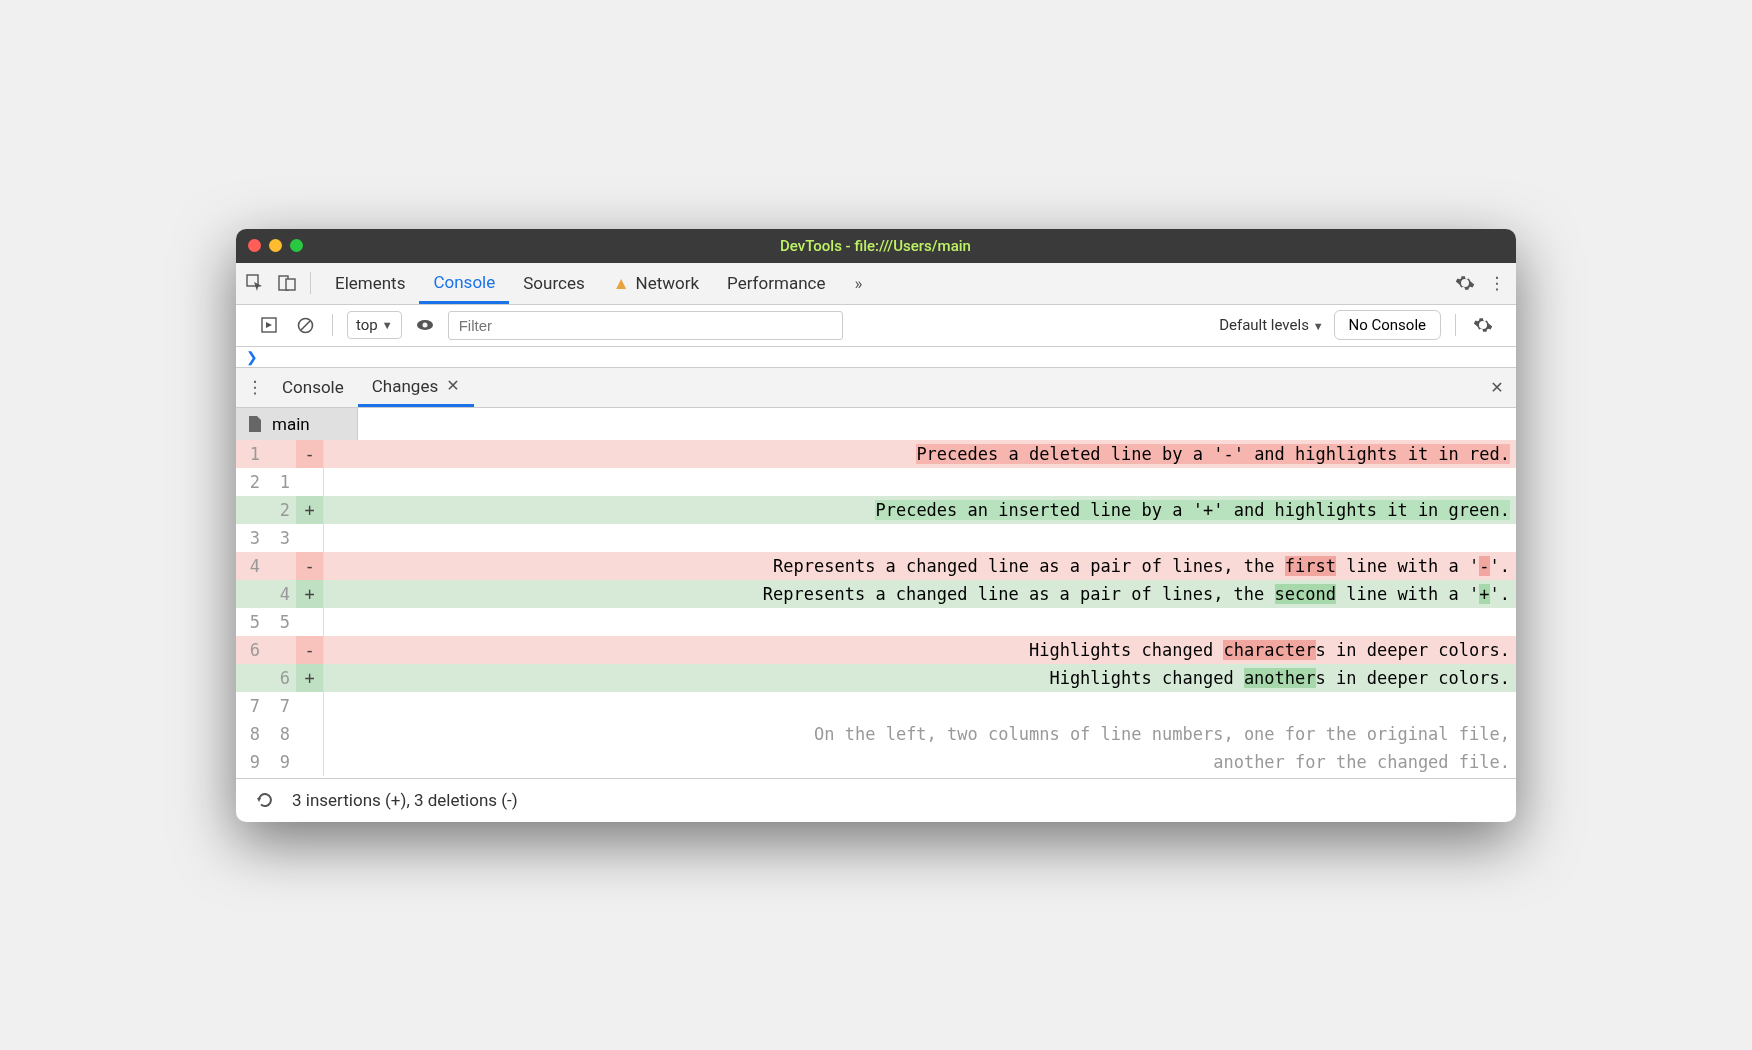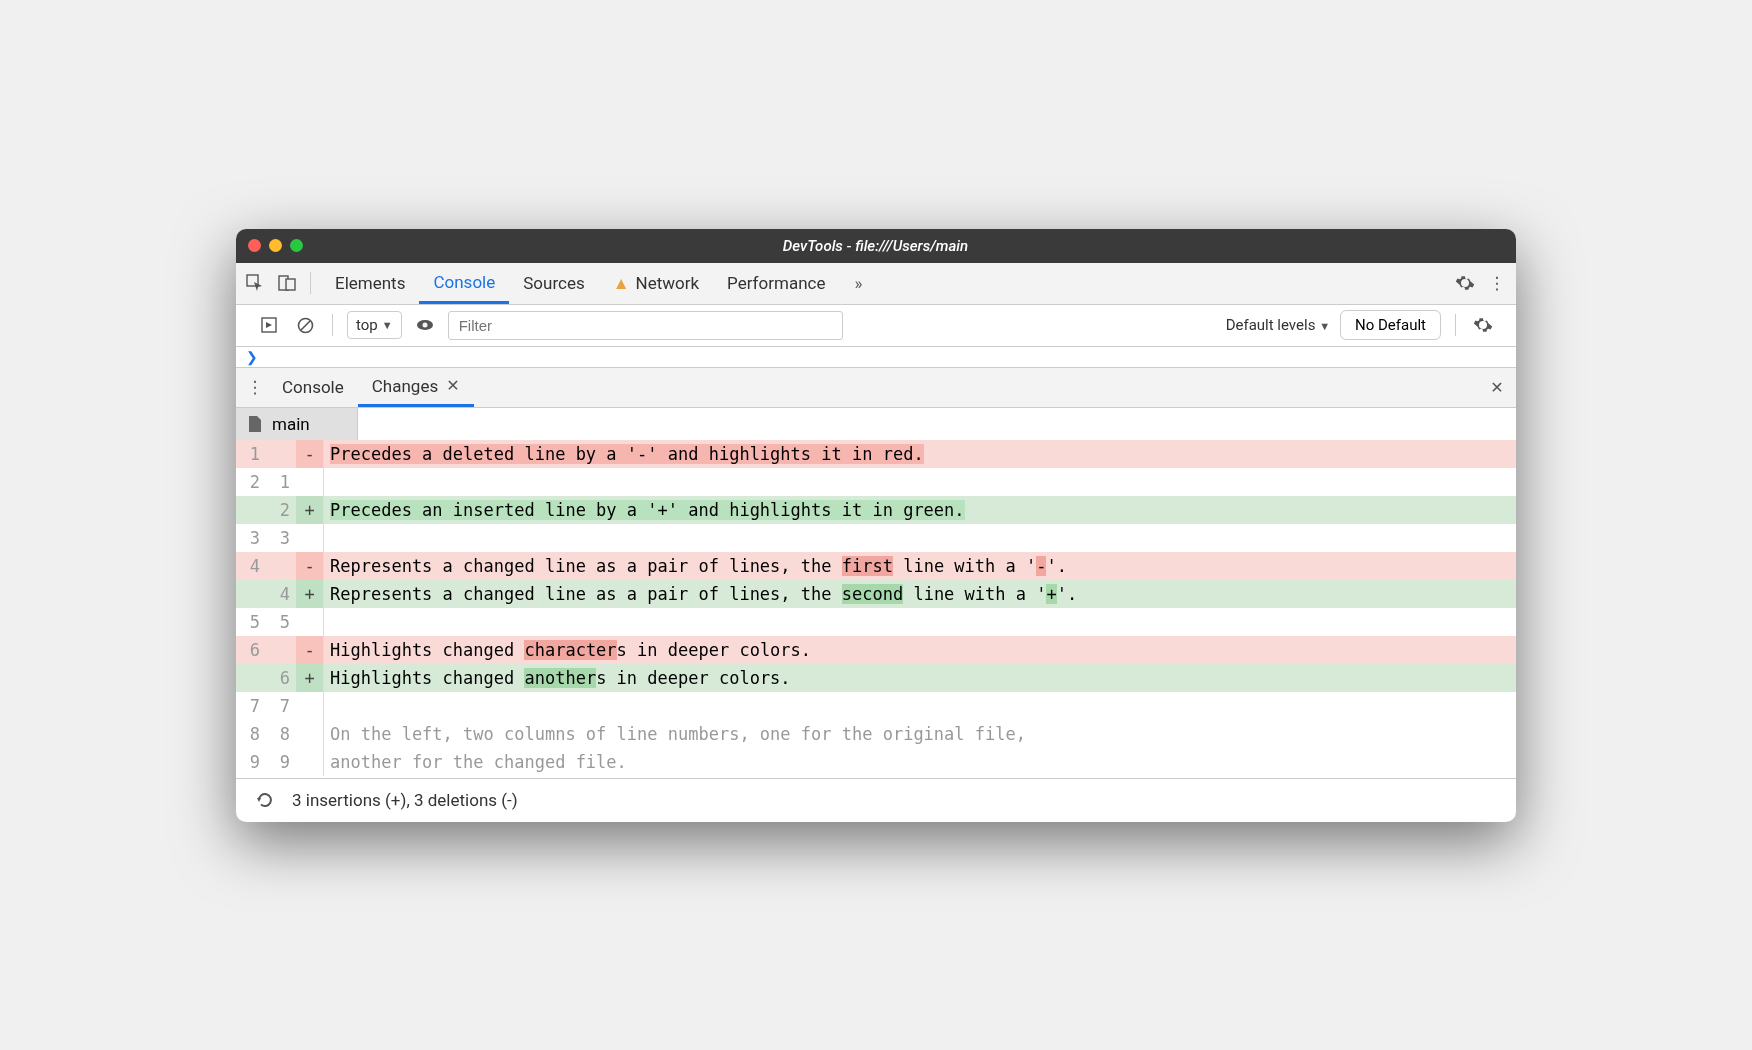--- a/index.html
+++ b/index.html
@@ -1,18 +1,18 @@
 <!DOCTYPE html>
 <html><head>
 <meta charset="utf-8">
 <style>
 * { margin:0; padding:0; box-sizing:border-box; }
 body { font-family:-apple-system,BlinkMacSystemFont,"Segoe UI",Roboto,sans-serif; background:#f0f0f0; display:flex; align-items:center; justify-content:center; height:1050px; width:1752px; }
 .window { width:1280px; border-radius:10px; overflow:hidden; box-shadow:0 20px 60px rgba(0,0,0,0.5); background:#fff; }
-.titlebar { background:#3a3a3a; color:#ffffff; height:34px; display:flex; align-items:center; padding:0 12px; font-size:15px;font-style:italic; }
+.titlebar { background:#3a3a3a; color:#bef264; height:34px; display:flex; align-items:center; padding:0 12px; font-size:15px; }
 .traffic { display:flex; gap:8px; }
 .traffic span { width:13px; height:13px; border-radius:50%; }
 .red{background:#ff5f57;} .yellow{background:#febc2e;} .green{background:#28c840;}
 .title { flex:1; text-align:center; font-weight:500; }
 
 .tabstrip { display:flex; align-items:center; height:42px; border-bottom:1px solid #ccc; background:#f3f3f3; padding:0 6px; gap:6px; }
 .sep { width:1px; height:22px; background:#ccc; margin:0 4px; }
 .icn { width:26px; height:42px; display:flex; align-items:center; justify-content:center; color:#555; font-size:17px; cursor:pointer; }
 .tab { padding:0 14px; height:42px; display:flex; align-items:center; color:#333; font-size:17px; cursor:pointer; gap:6px; }
 .tab.active { color:#1a73e8; border-bottom:3px solid #1a73e8; }
@@ -33,21 +33,21 @@
 
 .content { display:flex; height:370px;flex-direction:column; }
 .sidebar { width:122px; border-right:1px solid #ccc; background:#fff; }
 .file { display:flex; align-items:center; gap:8px; padding:6px 10px; background:#e0e0e0; font-size:17px; }
 .file svg { width:18px; height:18px; fill:#666; }
 
 .diff { flex:1; font-family:Menlo,Consolas,monospace; font-size:17px; overflow:auto; }
 .row { display:flex; line-height:28px; }
 .ln { width:30px; text-align:right; padding-right:6px; color:#999; background:#fff; }
 .gut { width:28px; text-align:center; color:#444; border-right:1px solid #ddd; }
-.txt { flex:1; padding:0 6px; white-space:pre; }
+.txt { flex:1; padding:0 6px; white-space:pre;text-align:right; }
 .del { background:#fadad7; }
 .del .gut { background:#f8c2bd; }
 .del .txt { color:#000; }
 .del .ln { background:#fadad7; }
 .ins { background:#d7ead8; }
 .ins .gut { background:#bfe0c2; }
 .ins .txt { color:#000; }
 .ins .ln { background:#d7ead8; }
 .hl-del { background:#f1a6a0; }
 .hl-ins { background:#a6d8ab; }
@@ -134,21 +134,21 @@
       </div>
     <div class="icn">
       <svg width="20" height="20" viewBox="0 0 20 20">
           <ellipse cx="10" cy="10" rx="8" ry="5" fill="#555"></ellipse>
           <circle cx="10" cy="10" r="2.5" fill="#f3f3f3"></circle>
         </svg>
     </div>
     <input class="filter" placeholder="Filter" style="">
     <div class="spacer"></div>
     <div class="lvls"><span>Default levels</span> <span class="tri">▼</span></div>
-    <div class="noissues">No Default</div>
+    <div class="noissues">No Console</div>
     <div class="sep"></div>
     <div class="icn">
       <svg width="20" height="20" viewBox="0 0 20 20">
           <path fill="#555" d="M10 6a4 4 0 100 8 4 4 0 000-8zm7.4 4l1.8 1.4-1.7 3-2.2-.7a6 6 0 01-1.4.8l-.4 2.3h-3.4l-.4-2.3a6 6 0 01-1.4-.8l-2.2.7-1.7-3L2.6 10 0.8 8.6l1.7-3 2.2.7a6 6 0 011.4-.8L6.5 3.2h3.4l.4 2.3a6 6 0 011.4.8l2.2-.7 1.7 3L17.4 10z"></path>
         </svg>
     </div>
   </div>
 
   <div class="prompt">❯</div>
 

